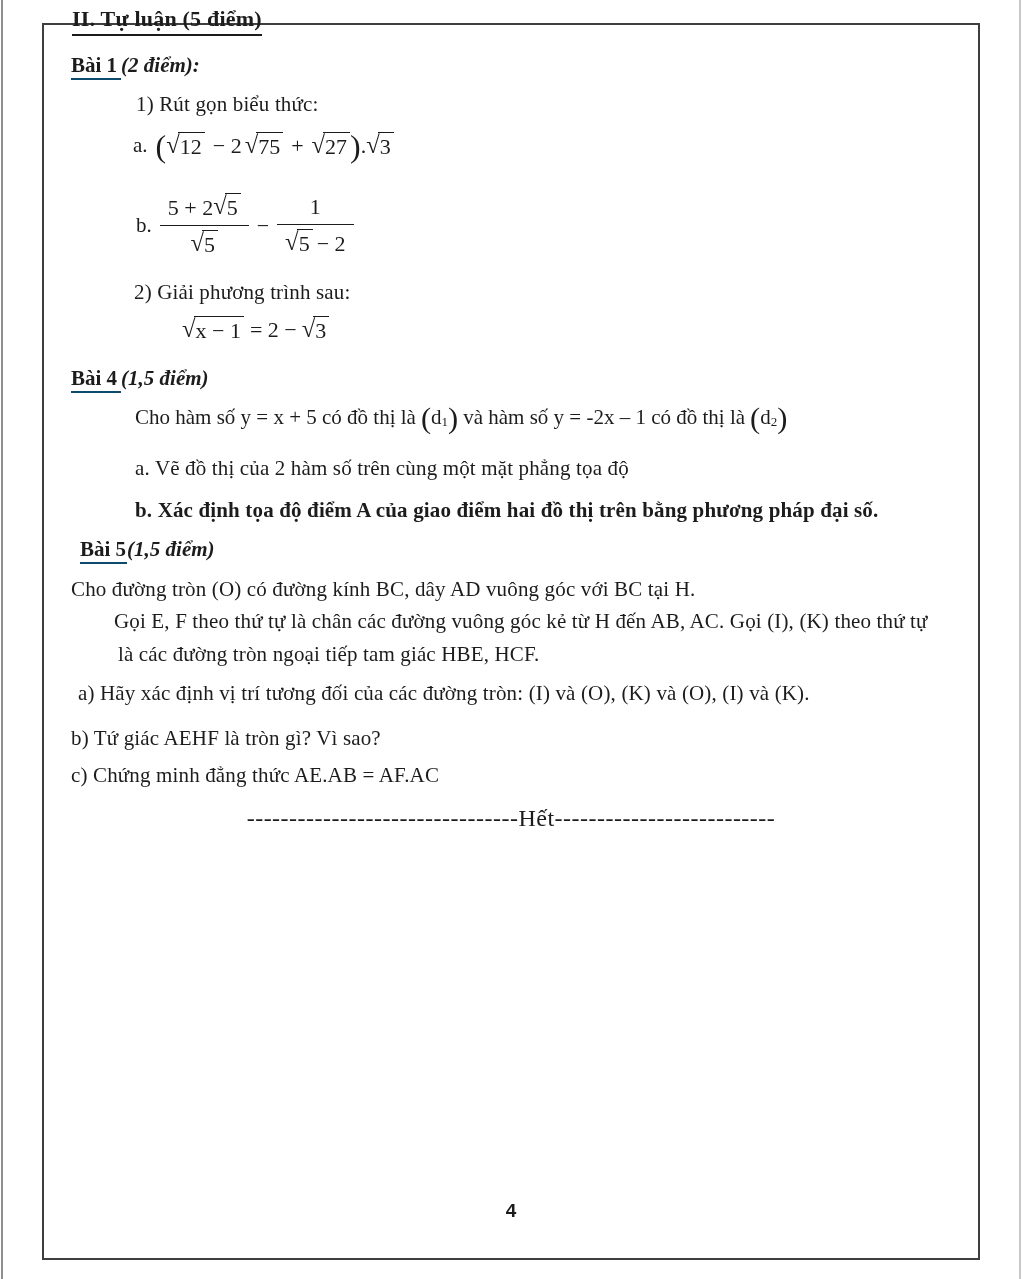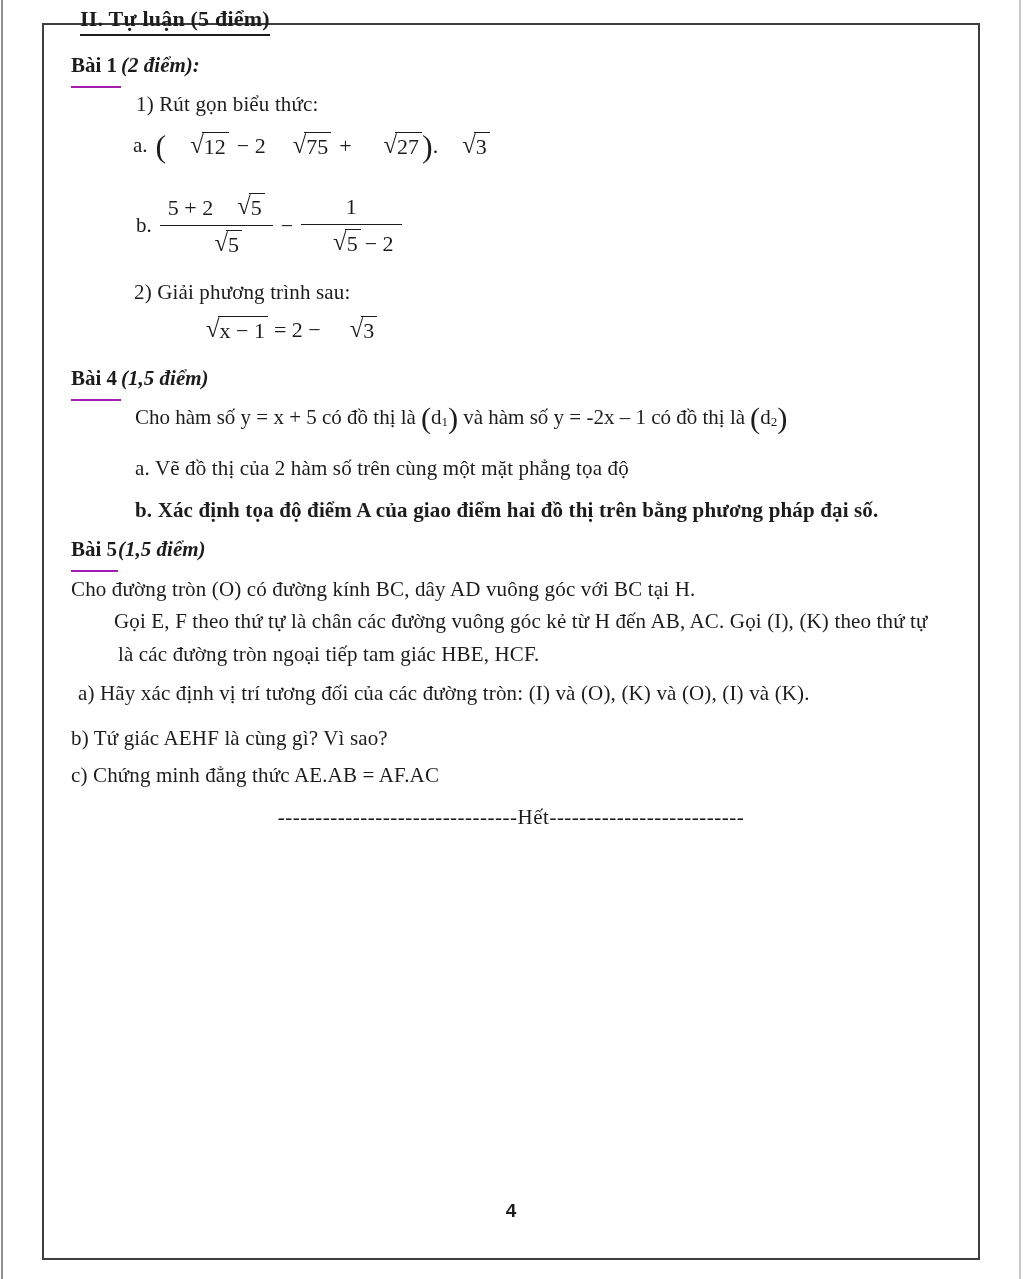--- a/index.html
+++ b/index.html
@@ -12,46 +12,46 @@
   }
   .edge-line { position:absolute; top:0; bottom:0; width:2px; }
   .edge-left  { left:1px;  background:#8f8f8f; }
   .edge-right { left:1019px; background:#c7c7c7; }
   .frame {
     position:absolute; left:42px; top:23px; width:938px; height:1237px;
     border:2px solid #3f3f3f; background:transparent;
   }
   .abs { position:absolute; }
   .doc-header {
-    left:80px; top:6px;
+    left:72px; top:6px;
     font-size:22px; font-weight:bold;
     border-bottom:2px solid #1c1c1c; padding-bottom:2px;
     letter-spacing:0.2px;
   }
   .heading { font-size:21px; font-weight:bold; white-space:nowrap; }
-  .h-title { border-bottom:2px solid #a21caf; padding-bottom:9px; padding-right:4px;text-align:right; }
-  .h-title.tight { padding-right:1px; }
+  .h-title { border-bottom:2px solid #0c4a6e; padding-bottom:1px; padding-right:4px;text-align:right; }
+  .h-title.tight { padding-right:1px;margin-left:9px; }
   .h-suffix { font-style:italic; }
   .bodytext { font-size:21px; white-space:nowrap; letter-spacing:0.15px; }
   .mathline { font-size:22px; display:flex; align-items:center; white-space:nowrap; }
   .mlabel { font-size:21px; margin-right:8px; }
   .bigp { font-size:1.45em; font-weight:400; line-height:1; position:relative; top:0.02em; }
-  .rad { white-space:nowrap; display:inline-block;margin-left:24px; }
+  .rad { white-space:nowrap; display:inline-block; }
   .rsign { display:inline-block; font-size:1.12em; margin-right:-2px; position:relative; top:-0.04em; }
   .rbar {
     display:inline-block; border-top:1.6px solid #1c1c1c;
     padding:1px 3px 0 2px; line-height:1.15;
   }
   .frac { display:inline-block; text-align:center; vertical-align:middle; }
   .frac .num { display:block; border-bottom:1.6px solid #1c1c1c; padding:0 8px 4px 8px; }
   .frac .den { display:block; padding:4px 8px 0 8px; }
   .gap { display:inline-block; width:8px; }
   sub.dsub { font-size:0.62em; position:relative; top:0.35em; line-height:0; }
   .center-row { left:42px; width:938px; text-align:center; }
-  .end-line { font-size:21px; letter-spacing:0.5px; }
+  .end-line { font-size:24px; letter-spacing:0.5px; }
   .page-num { font-size:19px; font-weight:bold; font-family:"Liberation Sans","DejaVu Sans",sans-serif; }
 </style>
 </head>
 <body>
 
 <div class="edge-line edge-left"></div>
 <div class="edge-line edge-right"></div>
 <div class="frame"></div>
 
 <div class="abs doc-header">II. Tự luận (5 điểm)</div>
@@ -128,18 +128,18 @@
 <div class="abs bodytext" style="left:135px; top:498px;font-weight:bold;">b. Xác định tọa độ điểm A của giao điểm hai đồ thị trên bằng phương pháp đại số.</div>
 
 <div class="abs heading" style="left:71px; top:537px;">
   <span class="h-title tight">Bài 5</span><span class="h-suffix">(1,5 điểm)</span>
 </div>
 
 <div class="abs bodytext" style="left:71px; top:577px;">Cho đường tròn (O) có đường kính BC, dây AD vuông góc với BC tại H.</div>
 <div class="abs bodytext" style="left:71px; top:609px;margin-left:43px;">Gọi E, F theo thứ tự là chân các đường vuông góc kẻ từ H đến AB, AC. Gọi (I), (K) theo thứ tự</div>
 <div class="abs bodytext" style="left:71px; top:642px;margin-left:47px;">là các đường tròn ngoại tiếp tam giác HBE, HCF.</div>
 <div class="abs bodytext" style="left:78px; top:681px;">a) Hãy xác định vị trí tương đối của các đường tròn: (I) và (O), (K) và (O), (I) và (K).</div>
-<div class="abs bodytext" style="left:71px; top:726px;">b) Tứ giác AEHF là cùng gì? Vì sao?</div>
+<div class="abs bodytext" style="left:71px; top:726px;">b) Tứ giác AEHF là tròn gì? Vì sao?</div>
 <div class="abs bodytext" style="left:71px; top:763px;">c) Chứng minh đẳng thức AE.AB = AF.AC</div>
 
 <div class="abs center-row end-line" style="top:805px;">--------------------------------Hết--------------------------</div>
 
 <div class="abs center-row page-num" style="top:1200px;">4</div>
 
 </body></html>

